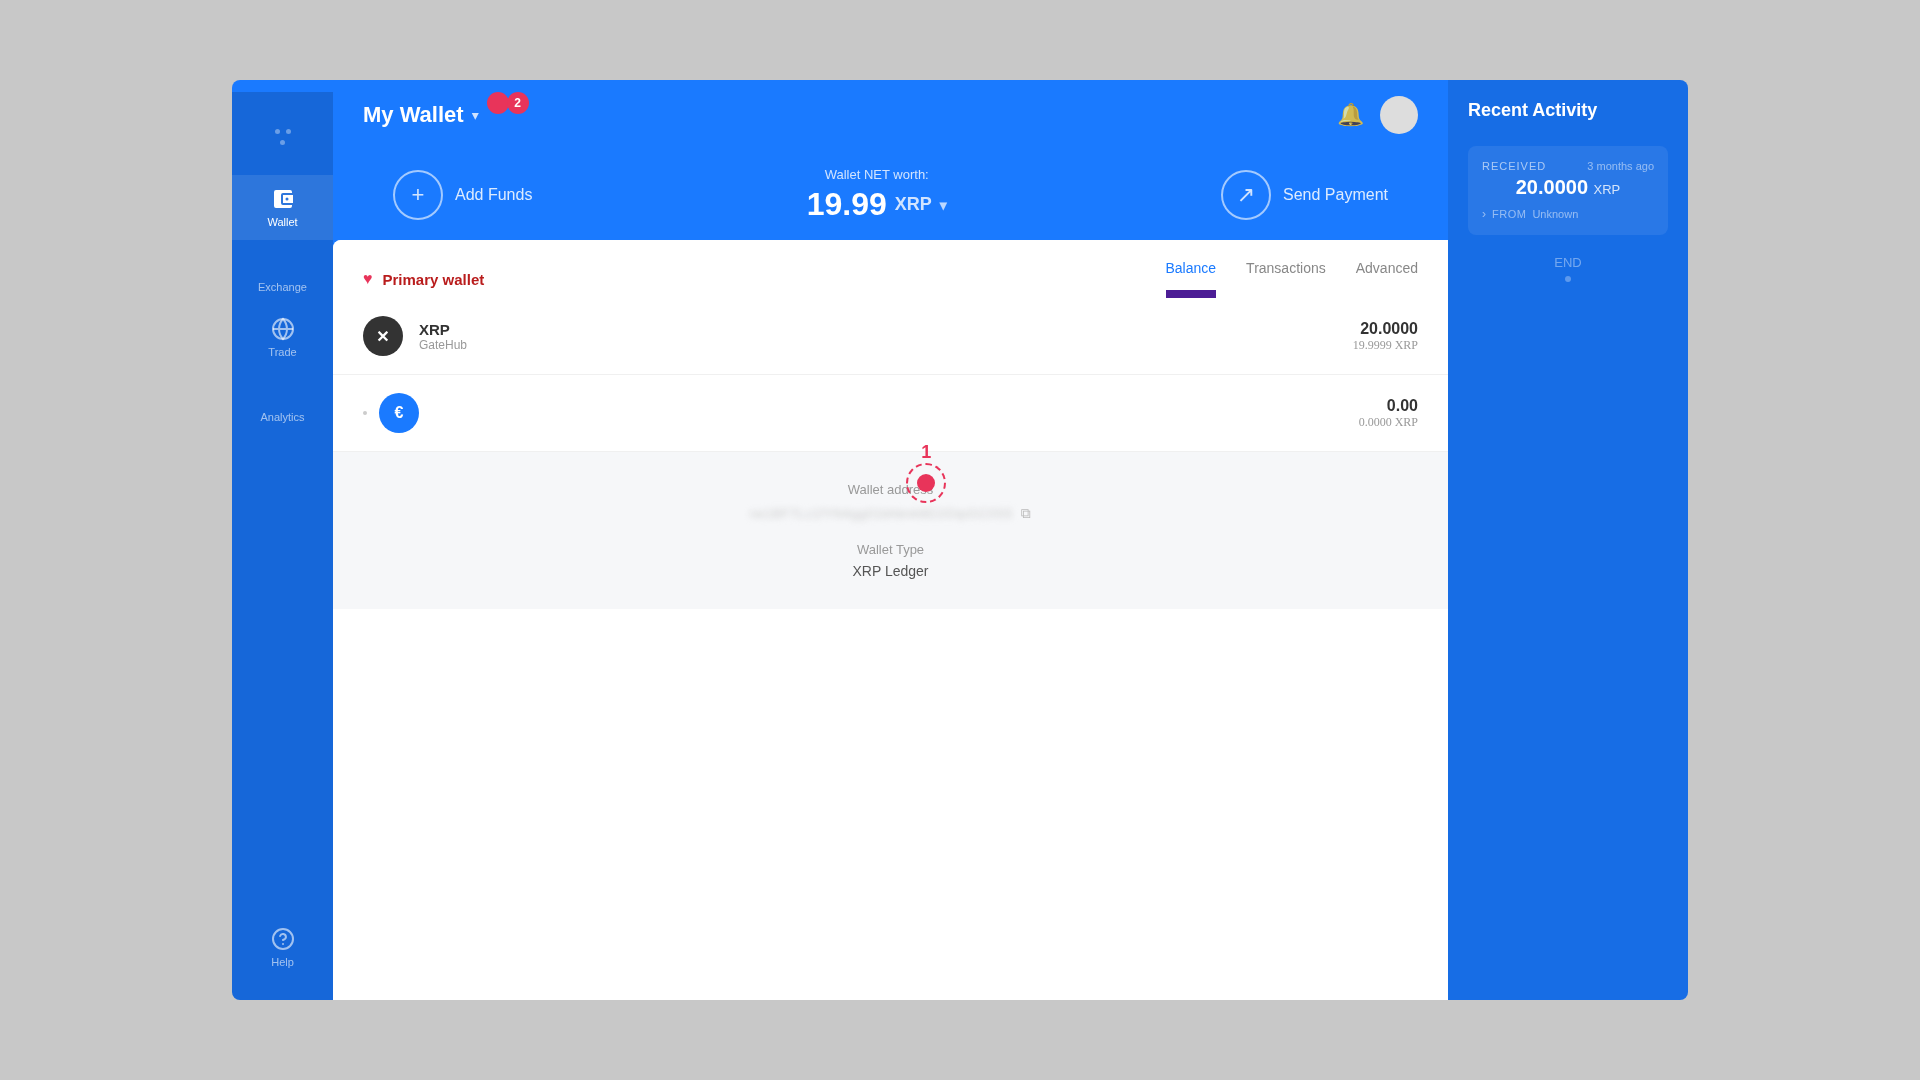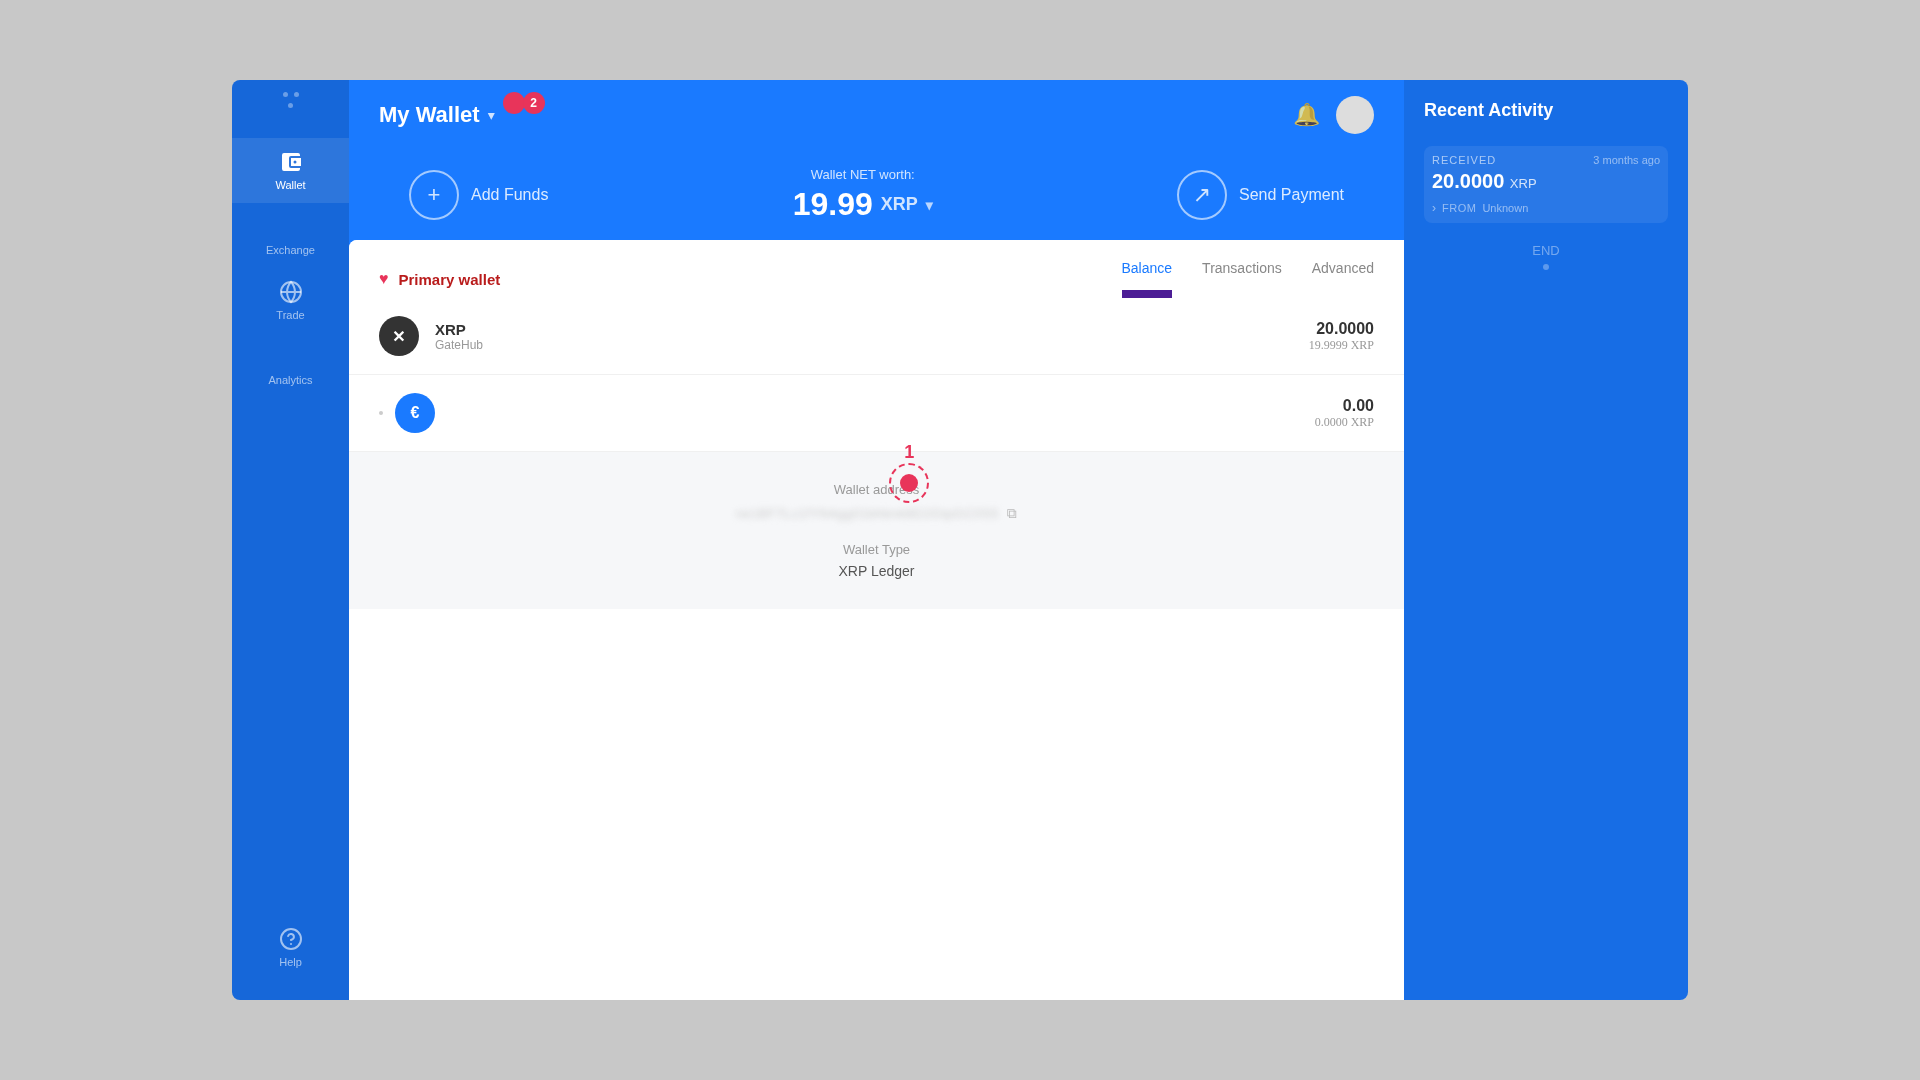--- a/index.html
+++ b/index.html
@@ -17,27 +17,28 @@
       width: 1456px;
       height: 920px;
       background: #1a7aff;
       border-radius: 8px;
       display: flex;
       overflow: hidden;
       position: relative;
     }
     
     .sidebar {
-      width: 117px;
+      width: 101px;
       background: rgba(0,0,0,0.15);
       display: flex;
       flex-direction: column;
       align-items: center;
-      padding-top: 12px;
+      padding-top: 37px;
       flex-shrink: 0;
+      margin-top: 12px;
     }
     .sidebar-dots {
       display: flex;
       flex-direction: column;
       gap: 6px;
       margin-bottom: 30px;
       opacity: 0.6;
     }
     .sidebar-dots-row {
       display: flex;
@@ -347,37 +348,38 @@
       width: 40px;
       height: 40px;
       border: 2px dashed #e8345a;
       border-radius: 50%;
       display: flex;
       align-items: center;
       justify-content: center;
     }
     
     .right-panel {
-      width: 284px;
+      width: 240px;
       background: rgba(0,0,0,0.1);
       display: flex;
       flex-direction: column;
       padding: 20px;
       flex-shrink: 0;
     }
     .right-panel-title {
       color: #fff;
       font-size: 18px;
       font-weight: 600;
       margin-bottom: 25px;
     }
     .activity-item {
       background: rgba(255,255,255,0.08);
       border-radius: 8px;
-      padding: 8px;
+      padding: 14px;
+      text-align: center;
     }
     .activity-received-label {
       font-size: 11px;
       color: rgba(255,255,255,0.6);
       letter-spacing: 1px;
       text-transform: uppercase;
     }
     .activity-time {
       font-size: 11px;
       color: rgba(255,255,255,0.5);

